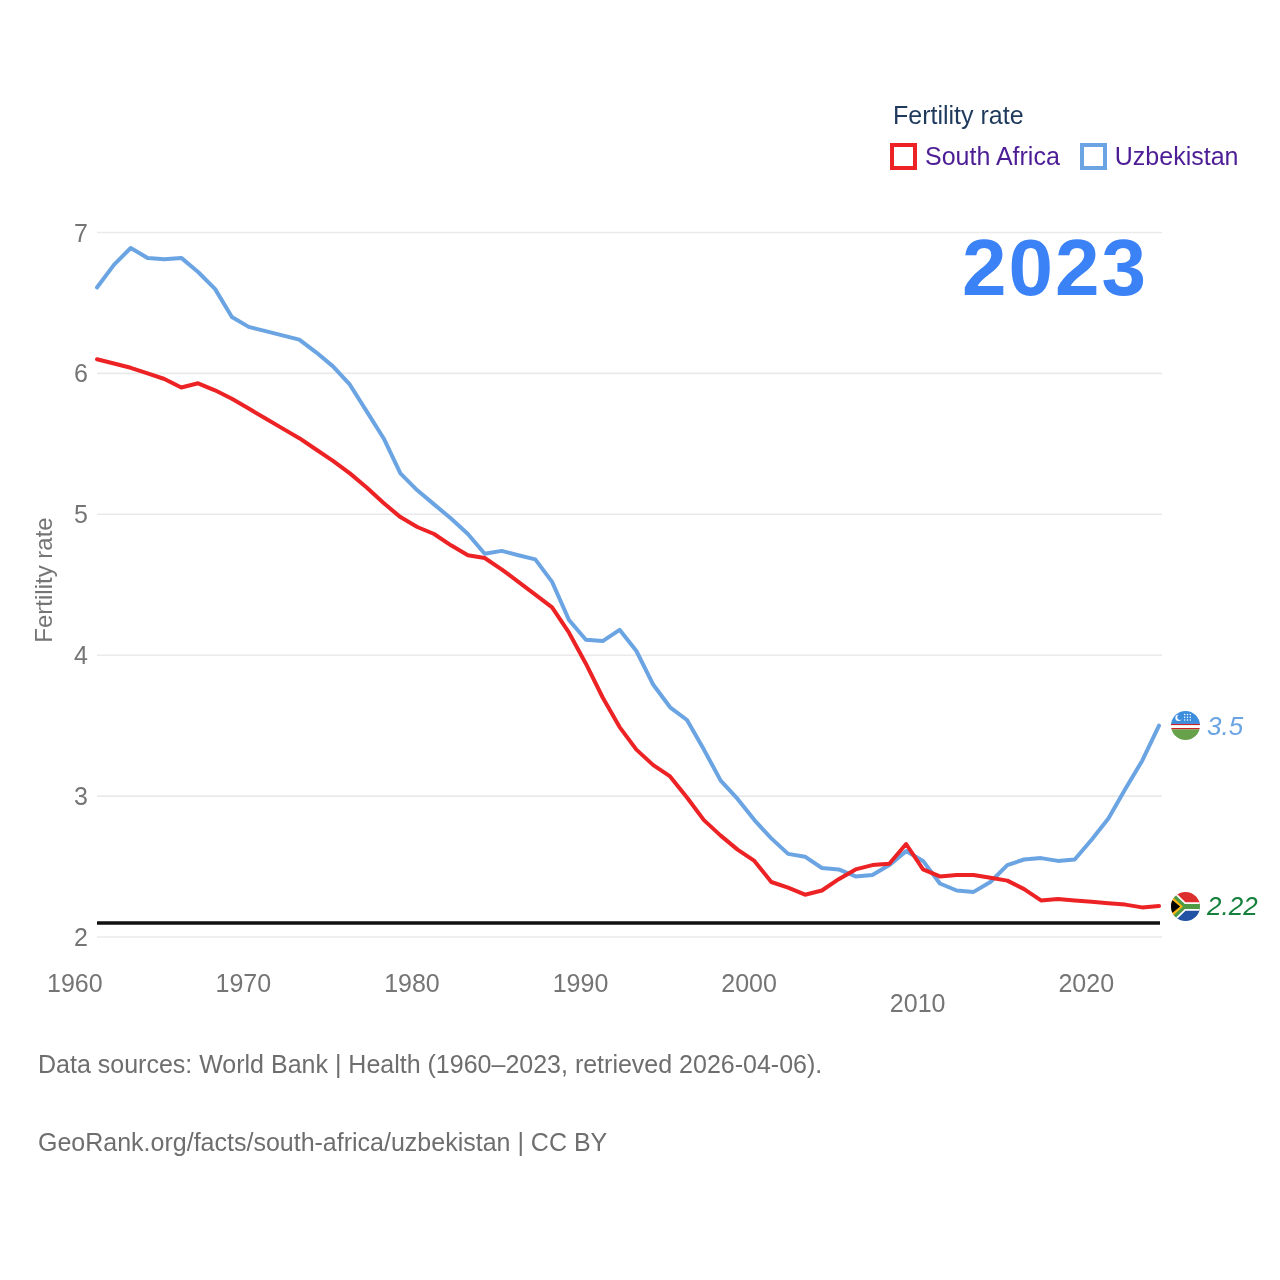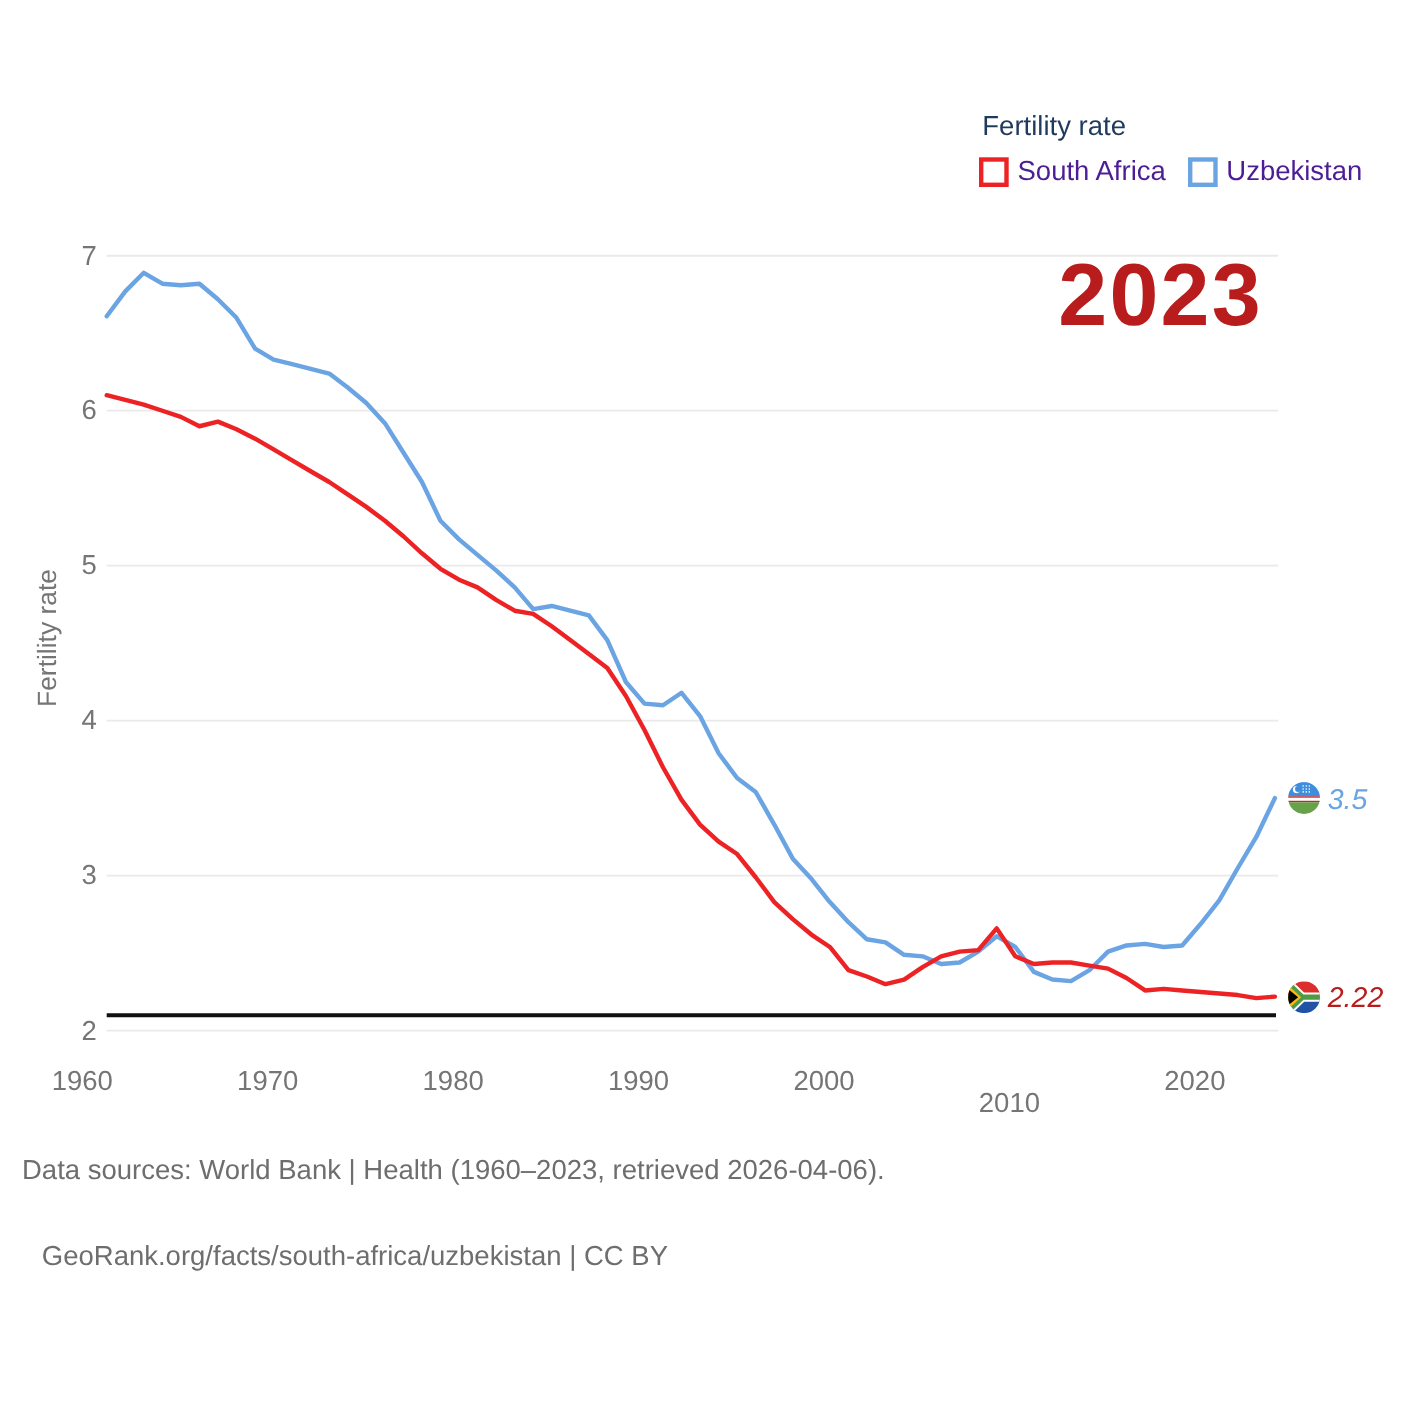--- a/index.html
+++ b/index.html
@@ -1,20 +1,20 @@
 <!DOCTYPE html>
 <html><head>
 <meta charset="utf-8">
 <style>
   html,body{margin:0;padding:0;background:#ffffff;}
   body{width:1280px;height:1280px;position:relative;overflow:hidden;
        font-family:"Liberation Sans","DejaVu Sans",sans-serif;}
   .abs{position:absolute;}
   #chart-svg{position:absolute;left:0;top:0;}
-  .watermark{font-size:80px;font-weight:bold;color:#b91c1c;letter-spacing:2px;line-height:1;}
+  .watermark{font-size:80px;font-weight:bold;color:#3b82f6;letter-spacing:2px;line-height:1;}
   .legend-title{font-size:25px;color:#1f3a5c;}
   .legend-row{display:flex;align-items:center;gap:20px;}
   .legend-item{display:flex;align-items:center;gap:8px;cursor:pointer;}
   .legend-swatch{width:19px;height:19px;background:#fff;border:4px solid #000;}
   .legend-label{font-size:25px;color:#4c1d95;white-space:nowrap;}
   .tick{color:#757575;font-size:25px;line-height:1.2;white-space:nowrap;}
   .x-tick{width:100px;text-align:left;}
   .y-tick{width:60px;text-align:right;}
   .y-axis-title{font-size:24px;color:#757575;white-space:nowrap;
       transform:translate(-50%,-50%) rotate(-90deg);}
@@ -112,17 +112,17 @@
       </defs>
     <g clip-path="url(#zaclip)">
       <rect x="0" y="0" width="28" height="14" fill="#dd2e2e"></rect>
       <rect x="0" y="14" width="28" height="14" fill="#2152a3"></rect>
       <path d="M-3,-1 L12.5,14 L-3,29 M12.5,14 L30,14" stroke="#ffffff" stroke-width="8" fill="none"></path>
       <path d="M-3,-1 L12.5,14 L-3,29 M12.5,14 L30,14" stroke="#4f9a45" stroke-width="4.6" fill="none"></path>
       <polygon points="-1,2.5 11.5,14 -1,25.5" fill="#ffb611"></polygon>
       <polygon points="-1,6 8.8,14 -1,22" fill="#000000"></polygon>
     </g>
   </svg>
-  <span class="end-value" style="color: #b91c1c;">2.22</span>
+  <span class="end-value" style="color: #15803d;">2.22</span>
 </div>
 
-<div class="abs footer-line" style="left:20px;top:1046px;">Data sources: World Bank | Health (1960–2023, retrieved 2026-04-06).</div>
+<div class="abs footer-line" style="left:38px;top:1046px;">Data sources: World Bank | Health (1960–2023, retrieved 2026-04-06).</div>
 <div class="abs footer-line" style="left:38px;top:1084px;margin-top:40px;">GeoRank.org/facts/south-africa/uzbekistan | CC BY</div>
 
 </body></html>

